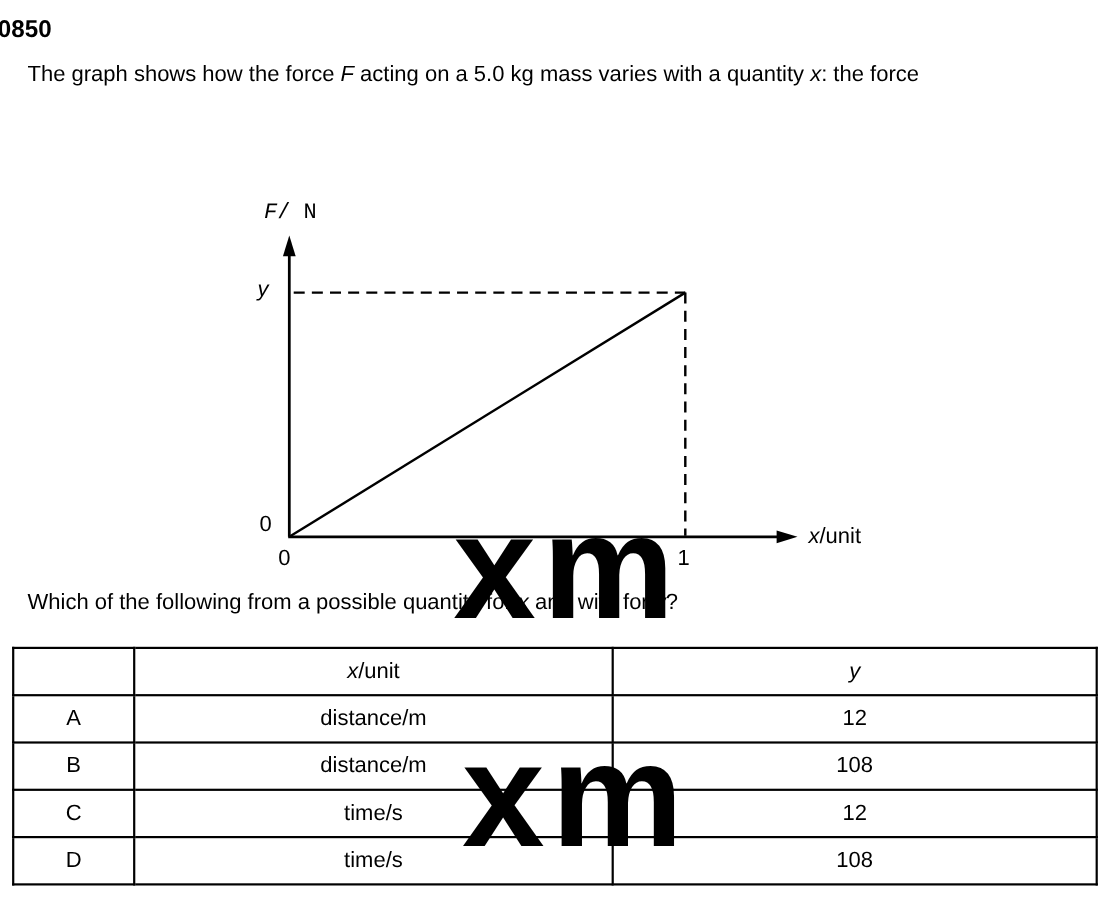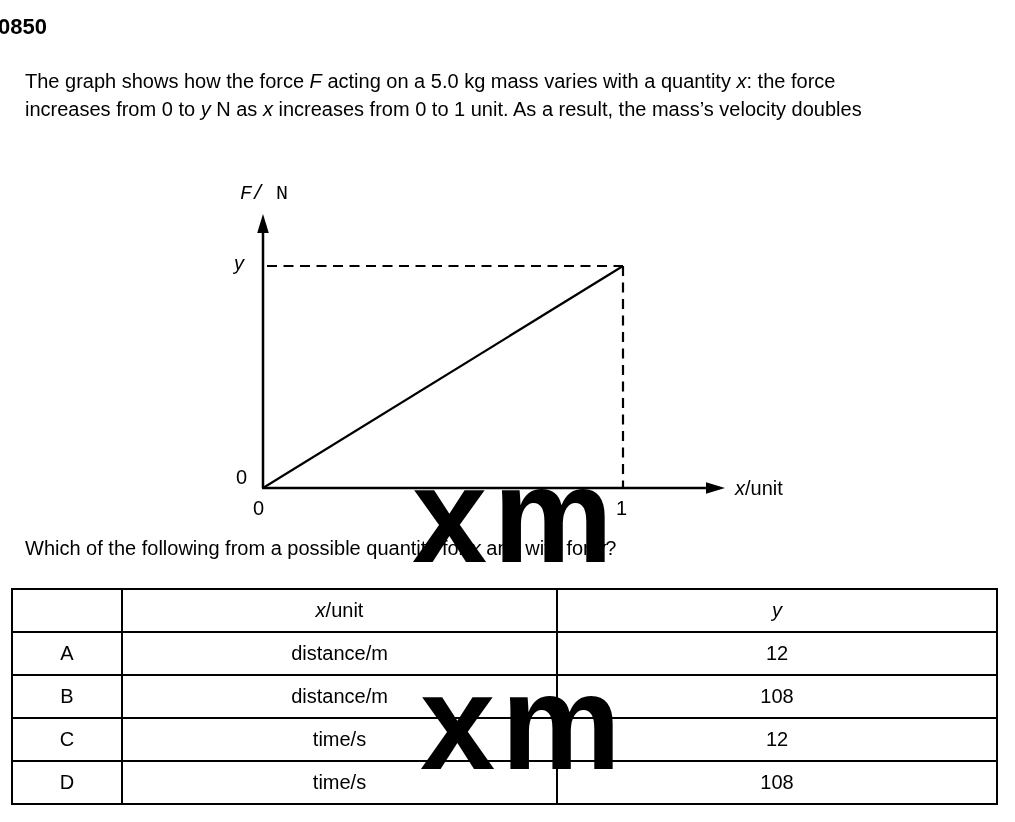--- a/index.html
+++ b/index.html
@@ -8,22 +8,22 @@
     background: #ffffff; color: #000000;
     font-family: "Liberation Sans", sans-serif;
     position: relative; overflow: hidden;
   }
   .abs { position: absolute; }
   .qid {
     left: -2px; top: 14px;
     font-size: 22px; font-weight: 700;
   }
   .stem {
-    left: 25px; top: 68px;
-    font-size: 20px; line-height: 27.5px;
+    left: 25px; top: 55px;
+    font-size: 20px; line-height: 27.5px; text-align: right;
   }
   .stem .line { white-space: nowrap; }
   i { font-style: italic; }
   sup { font-size: 0.62em; line-height: 0; }
   
   .graph {
     left: 200px; top: 180px; width: 640px; height: 350px;
   }
   .graph svg { position: absolute; left: 0; top: 0; }
   .glabel {
@@ -64,21 +64,20 @@
   .col-y   { width: 438px; }
   td.opt { font-weight: 700; }
 </style>
 </head>
 <body>
 
 <div class="abs qid">0850</div>
 
 <div class="abs stem">
   <div class="line"><span>The graph shows how the force </span><i>F</i><span> acting on a 5.0 kg mass varies with a quantity </span><i>x</i><span>: the force</span></div>
-  <div class="line"><span>increases from 0 to </span><i>y</i><span> N as </span><i>x</i><span> increases from 0 to 1 unit. As a result, the mass’s velocity doubles</span></div>
 </div>
 
 <div class="abs graph">
   <div class="abs watermark wm-graph">xm</div>
   <svg width="640" height="350" viewBox="0 0 640 350">
 
     <line x1="63" y1="40" x2="63" y2="308" stroke="#000" stroke-width="2.5"></line>
     <polygon points="63,34 57.2,53 68.8,53" fill="#000"></polygon>
 
     <line x1="62" y1="308" x2="512" y2="308" stroke="#000" stroke-width="2.5"></line>

